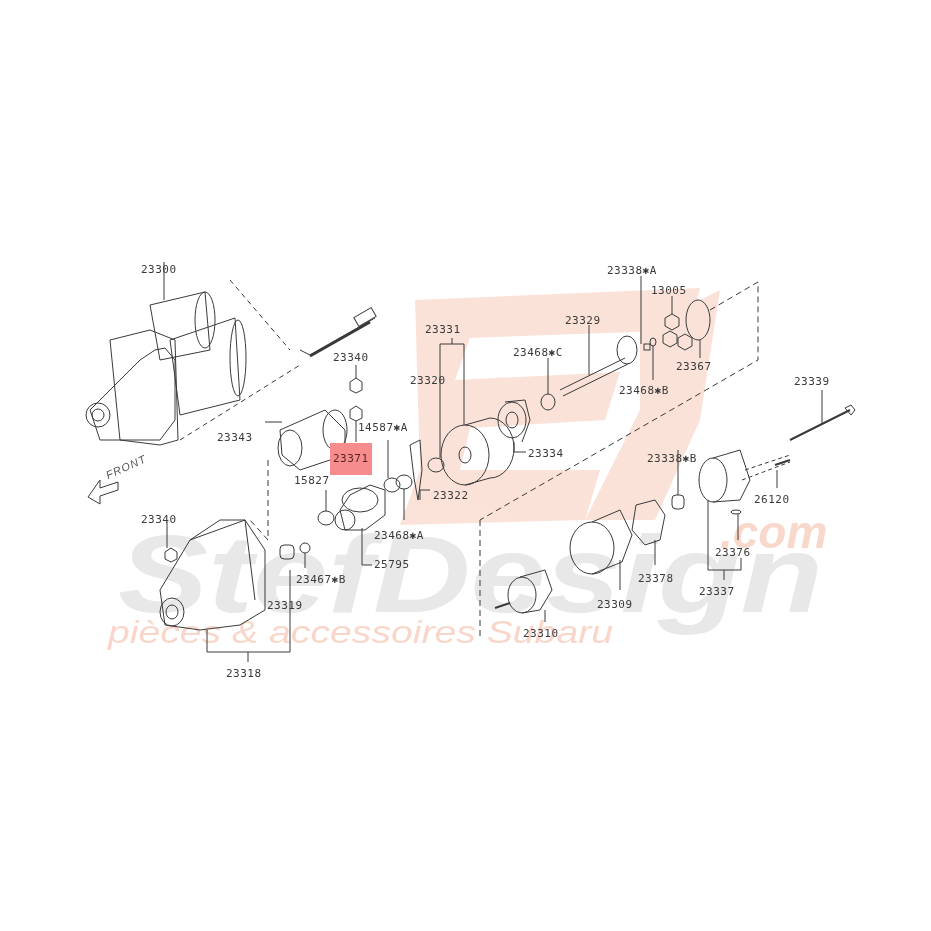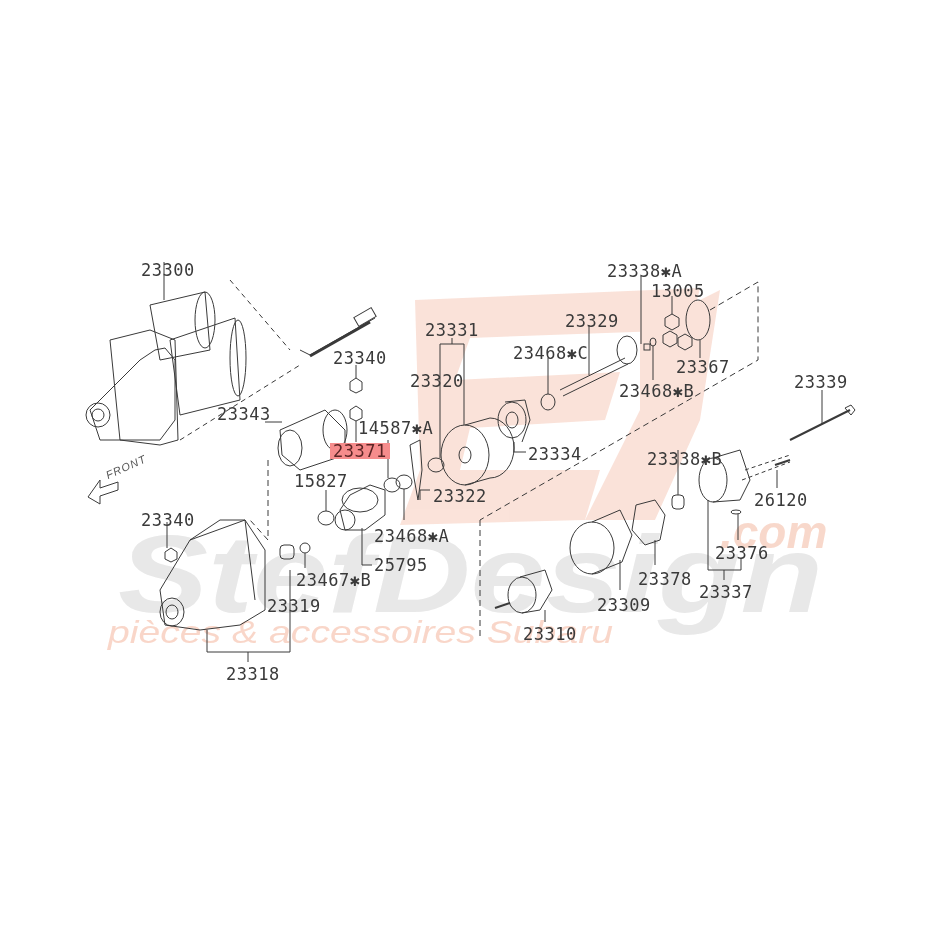--- a/index.html
+++ b/index.html
@@ -1,21 +1,21 @@
 <!DOCTYPE html>
 <html><head>
 <meta charset="utf-8">
 <style>
   html,body{margin:0;padding:0;background:#ffffff;}
   body{width:931px;height:931px;position:relative;overflow:hidden;font-family:"DejaVu Sans Mono","Liberation Mono",monospace;}
   #stage{position:absolute;left:0;top:0;width:931px;height:931px;}
   svg{position:absolute;left:0;top:0;}
   .wm-text{font-family:"Liberation Sans",sans-serif;font-style:italic;}
-  .lbl{position:absolute;font-family:"DejaVu Sans Mono","Liberation Mono",monospace;font-size:17px;color:#3a3a3a;letter-spacing:0.5px;white-space:nowrap;line-height:16px;}
-  .lbl.hl{background:#f68c8c;color:#5a2424;padding:0 3px;}
+  .lbl{position:absolute;font-family:"DejaVu Sans Mono","Liberation Mono",monospace;font-size:11px;color:#3a3a3a;letter-spacing:0.5px;white-space:nowrap;line-height:16px;}
+  .lbl.hl{background:#f68c8c;color:#5a2424;padding:8px 3px;}
   .front{position:absolute;left:104px;top:470px;font-family:"Liberation Sans",sans-serif;font-style:italic;font-size:11px;color:#555;transform:rotate(-24deg);transform-origin:left top;letter-spacing:1px;}
 </style>
 </head>
 <body>
 
 <div id="stage">
 
   <svg width="931" height="931">
     <g fill="#f9d9cd" opacity="0.75">
       <path d="M415 300 L700 288 L690 330 L470 338 L455 380 L620 372 L605 420 L470 428 L460 470 L420 470 Z"></path>
@@ -163,21 +163,21 @@
 
     <g>
       <path d="M88 497 L100 480 L100 488 L118 482 L118 490 L100 496 L100 504 Z"></path>
     </g>
   </svg>
 
   <div class="front">FRONT</div>
 
   <div class="lbl" style="left:141px;top:262px">23300</div>
   <div class="lbl" style="left:333px;top:350px">23340</div>
-  <div class="lbl" style="left:217px;top:406px">23343</div>
+  <div class="lbl" style="left:217px;top:430px">23343</div>
   <div class="lbl hl" style="left:330px;top:443px">23371</div>
   <div class="lbl" style="left:294px;top:473px">15827</div>
   <div class="lbl" style="left:358px;top:420px">14587✱A</div>
   <div class="lbl" style="left:425px;top:322px">23331</div>
   <div class="lbl" style="left:410px;top:373px">23320</div>
   <div class="lbl" style="left:433px;top:488px">23322</div>
   <div class="lbl" style="left:374px;top:528px">23468✱A</div>
   <div class="lbl" style="left:374px;top:557px">25795</div>
   <div class="lbl" style="left:296px;top:572px">23467✱B</div>
   <div class="lbl" style="left:267px;top:598px">23319</div>

